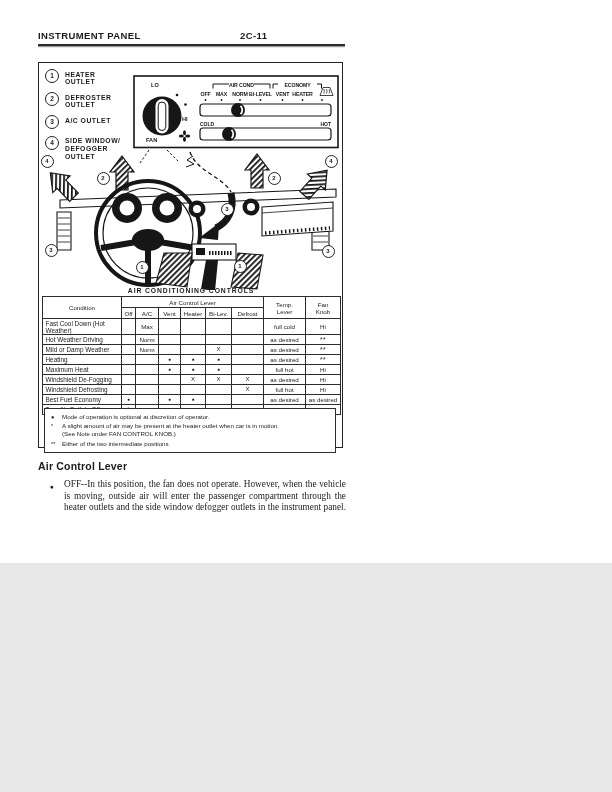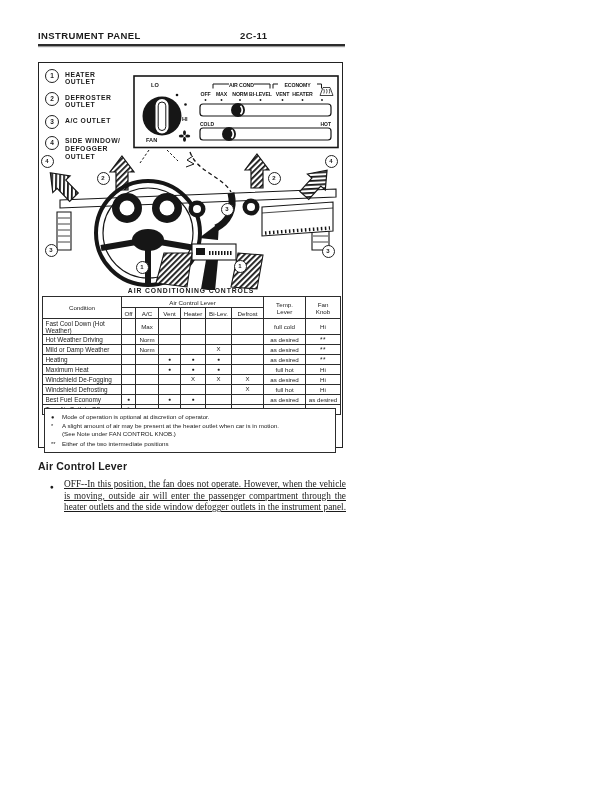--- a/index.html
+++ b/index.html
@@ -1,16 +1,16 @@
 <!DOCTYPE html>
 <html><head>
 <meta charset="utf-8">
 <style>
   html,body{margin:0;padding:0;background:#e8e8e8;}
-  .page{position:relative;width:612px;height:792px;background:#ffffff;margin:0 auto;
+  .page{position:relative;width:612px;height:563px;background:#ffffff;margin:0 auto;
         font-family:"Liberation Sans",sans-serif;color:#1b1b1b;overflow:hidden;}
   .abs{position:absolute;}
 
   
   .hdr-left{left:38px;top:30px;font-size:9.5px;font-weight:bold;letter-spacing:.4px;}
   .hdr-right{left:240px;top:30px;width:105px;text-align:left;font-size:9.5px;font-weight:bold;letter-spacing:.4px;}
   .hdr-rule{left:38px;top:44px;width:307px;height:2.4px;background:#2c2c2c;box-shadow:0 1.2px 0 #9a9a9a;}
 
   
   .fig-frame{left:38px;top:62px;width:305px;height:386px;border:1.3px solid #222;box-sizing:border-box;}
@@ -50,21 +50,21 @@
          padding:3.5px 4px 2.5px 6px;background:#fff;}
   .fn-row{display:flex;margin-bottom:1.5px;}
   .fn-m{flex:0 0 11px;font-size:5.6px;line-height:8px;}
   .fn-t{flex:1;font-size:6.2px;line-height:8.1px;}
 
   
   .bodytext{left:38px;top:460px;width:308px;}
   .sec-h{font-size:10.5px;font-weight:bold;letter-spacing:.2px;margin:0 0 7px 0;}
   .para{font-family:"Liberation Serif",serif;font-size:9.3px;line-height:11.6px;text-align:justify;margin:0 0 7px 0;}
   .bullet{position:relative;padding-left:26px;font-family:"Liberation Serif",serif;
-          font-size:9.3px;line-height:11.6px;text-align:justify;margin-bottom:7px;text-decoration:underline;}
+          font-size:9.3px;line-height:11.6px;text-align:justify;margin-bottom:7px;}
   .bullet::before{content:"\25CF";position:absolute;left:12px;top:1.5px;font-size:6.5px;}
   .bullet:last-child{text-align-last:justify;}
 </style>
 </head>
 <body>
 
 <div class="page">
 
   <div class="abs hdr-left">INSTRUMENT PANEL</div>
   <div class="abs hdr-right">2C-11</div>

